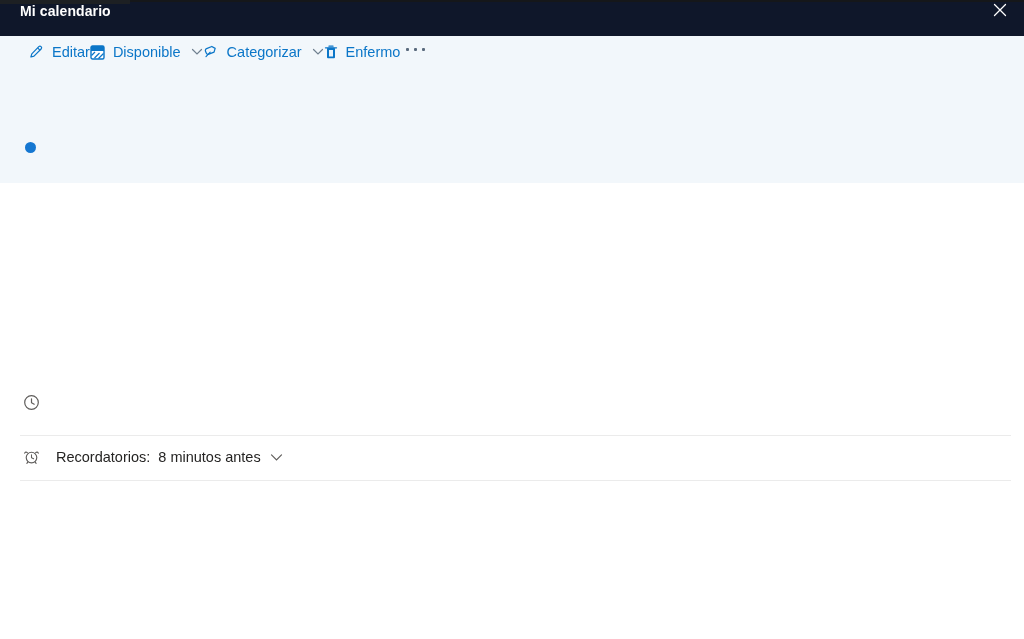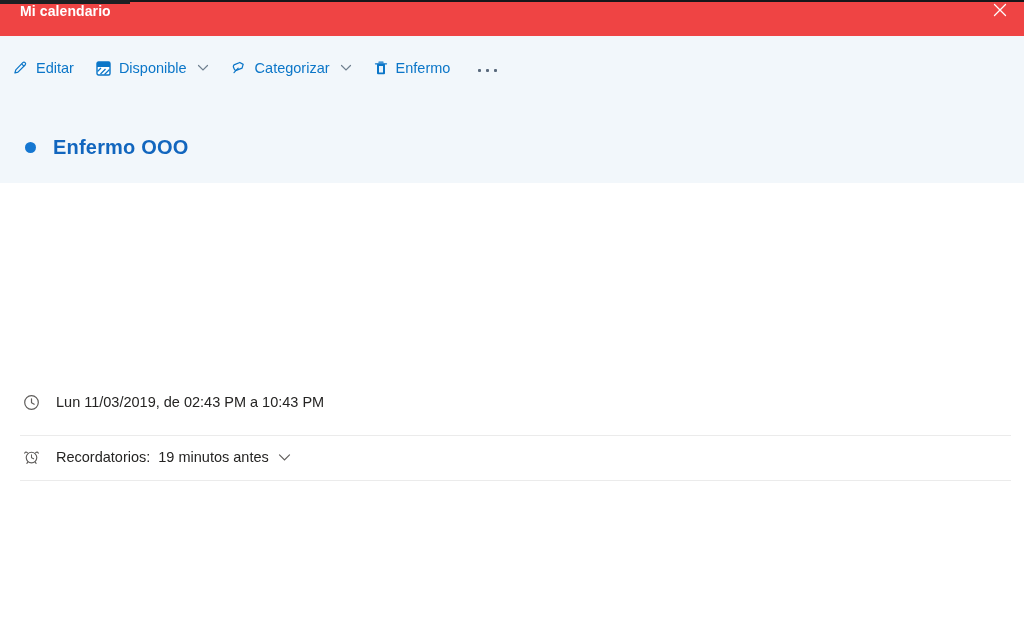--- a/index.html
+++ b/index.html
@@ -9,39 +9,39 @@
     background:#ffffff; position:relative; overflow:hidden;
     color:#252423;
   }
   
   .top-strip-full { position:absolute; top:0; left:0; width:1024px; height:2px; background:#15171a; z-index:9; }
   .top-strip-left { position:absolute; top:0; left:0; width:130px; height:4px; background:#1d2023; z-index:10; }
 
   
   .titlebar {
     position:absolute; top:2px; left:0; width:1024px; height:34px;
-    background:#ef4444; display:flex; align-items:center; padding:0 10px 16px 20px;
+    background:#0f172a; display:flex; align-items:center; padding:0 10px 16px 20px;
     z-index:5;
   }
   .titlebar-title { color:#ffffff; font-size:14px; font-weight:700; letter-spacing:.1px; }
   .close-btn {
     margin-left:auto; width:28px; height:28px; display:flex; align-items:center; justify-content:center;
     cursor:pointer; background:transparent; border:none;
   }
 
   
   .light-section {
     position:absolute; top:36px; left:0; width:1024px; height:147px;
     background:#f2f7fb;
   }
 
   
   .toolbar {
-    position:absolute; top:8px; left:12px; height:32px;
-    display:flex; align-items:flex-end; gap:22px;
+    position:absolute; top:8px; left:28px; height:32px;
+    display:flex; align-items:flex-start; 
   }
   .tb-btn {
     display:flex; align-items:center; gap:8px;
     background:transparent; border:none; cursor:pointer;
     color:#0b76c8; font-size:14.5px; font-family:inherit;
   }
   .tb-btn svg { display:block; }
   .tb-chevron { margin-left:2px; display:flex; align-items:center; }
   .more-btn {
     display:flex; align-items:center; gap:5px;
@@ -157,51 +157,49 @@
       <span style="display:flex; gap:5px;">
         <span class="more-dot"></span>
           <span class="more-dot"></span>
           <span class="more-dot"></span>
       </span>
     </button>
   </nav>
 
   <div class="event-title-row">
     <span class="cal-dot" style="background: rgb(21, 119, 209);"></span>
-    <h1 class="event-title">Enfermo OOO</h1>
   </div>
 </section>
 
 <main class="details">
 
   <div class="detail-row row-datetime">
     <span class="detail-icon">
       <svg width="17" height="17" viewBox="0 0 17 17">
         <circle cx="8.5" cy="8.5" r="6.8" fill="none" stroke="#5f5d5b" stroke-width="1.2"></circle>
         <path d="M8.5 4.8 V8.8 L11.2 10.2" fill="none" stroke="#5f5d5b" stroke-width="1.2" stroke-linecap="round" stroke-linejoin="round"></path>
       </svg>
     </span>
-    <span class="detail-text">Lun 11/03/2019, de 02:43 PM a 10:43 PM</span>
   </div>
 
   <div class="divider divider-1"></div>
 
   <div class="detail-row row-reminder">
     <span class="detail-icon">
       <svg width="18" height="18" viewBox="0 0 18 18">
         <circle cx="9" cy="9.6" r="5.6" fill="none" stroke="#5f5d5b" stroke-width="1.2"></circle>
         <path d="M9 6.6 V9.8 L11.2 10.9" fill="none" stroke="#5f5d5b" stroke-width="1.1" stroke-linecap="round"></path>
         <path d="M4.6 4.4 C3.4 3.4 2.2 3.8 1.8 4.9" fill="none" stroke="#5f5d5b" stroke-width="1.2" stroke-linecap="round"></path>
         <path d="M13.4 4.4 C14.6 3.4 15.8 3.8 16.2 4.9" fill="none" stroke="#5f5d5b" stroke-width="1.2" stroke-linecap="round"></path>
         <path d="M5.1 14.4 L4.1 15.7" stroke="#5f5d5b" stroke-width="1.2" stroke-linecap="round"></path>
         <path d="M12.9 14.4 L13.9 15.7" stroke="#5f5d5b" stroke-width="1.2" stroke-linecap="round"></path>
       </svg>
     </span>
     <span class="detail-text">Recordatorios:</span>
-    <span class="detail-text reminder-value">19 minutos antes</span>
+    <span class="detail-text reminder-value">8 minutos antes</span>
     <span class="reminder-chevron">
       <svg width="13" height="9" viewBox="0 0 13 9">
           <path d="M1.5 1.8 L6.5 6.8 L11.5 1.8" fill="none" stroke="#605e5c" stroke-width="1.2" stroke-linecap="round"></path>
         </svg>
     </span>
   </div>
 
   <div class="divider divider-2"></div>
 </main>
 

